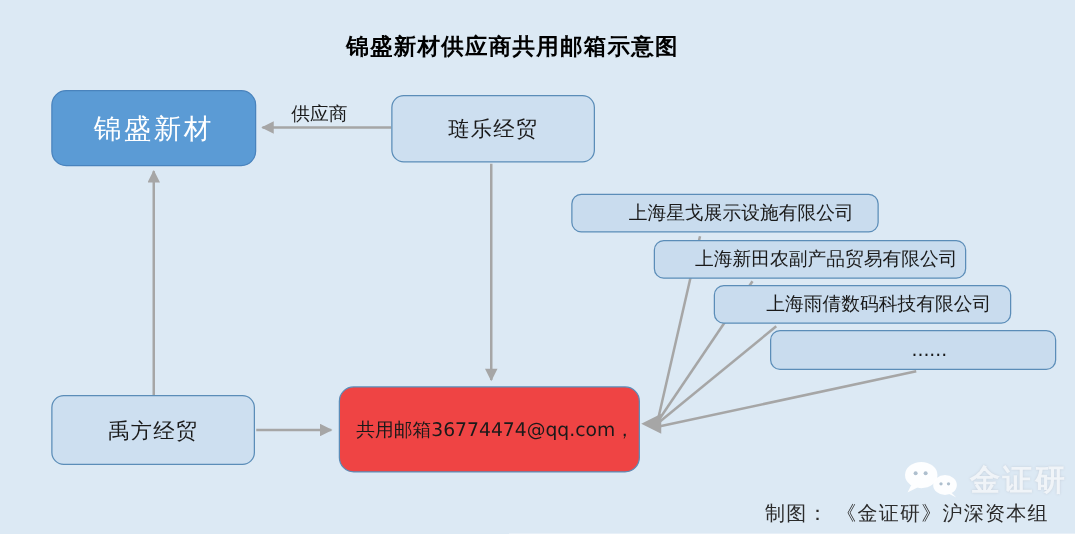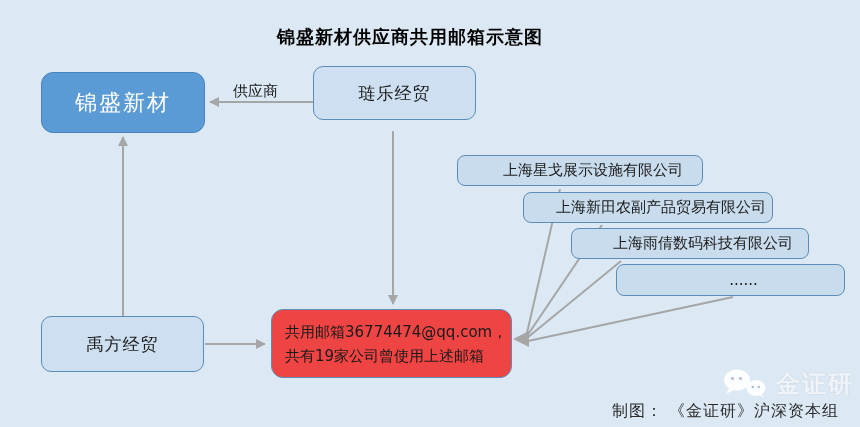--- a/index.html
+++ b/index.html
@@ -28,21 +28,21 @@
     font-size:15px;
     padding-left:26px;
   }
   .node-email{
     background:#ef4444;border:1px solid #5b8db8;border-radius:12px;
     font-size:15px;line-height:24px;
     flex-direction:column;align-items:flex-start;justify-content:center;
     padding-left:13px;
   }
   .jinsheng{left:41px;top:72px;width:164px;height:61px;}
-  .lianle{left:313px;top:66px;width:163px;height:54px;}
+  .lianle{left:313px;top:76px;width:163px;height:54px;}
   .yufang{left:41px;top:316px;width:163px;height:56px;}
   .company-1{left:457px;top:155px;width:246px;height:31px;}
   .company-2{left:523px;top:192px;width:250px;height:31px;}
   .company-3{left:571px;top:228px;width:238px;height:31px;}
   .company-4{left:616px;top:264px;width:229px;height:32px;}
   .email{left:271px;top:309px;width:241px;height:69px;}
   .edge-label{position:absolute;font-size:15px;color:#1a1a1a;}
   .label-supplier{left:233px;top:82px;}
   .label-plastic{left:12px;top:204px;}
   .arrows{position:absolute;left:0;top:0;pointer-events:none;}
@@ -90,21 +90,20 @@
   <div class="node node-light lianle">琏乐经贸</div>
   <div class="node node-light yufang">禹方经贸</div>
 
   <div class="node node-company company-1">上海星戈展示设施有限公司</div>
   <div class="node node-company company-2">上海新田农副产品贸易有限公司</div>
   <div class="node node-company company-3">上海雨倩数码科技有限公司</div>
   <div class="node node-company company-4">......</div>
 
   <div class="node node-email email">
     <span>共用邮箱36774474@qq.com，</span>
-    <span>共有19家公司曾使用上述邮箱</span>
   </div>
 
   <div class="edge-label label-supplier">供应商</div>
 
   <div class="watermark">
     <svg width="52" height="32" viewBox="0 0 52 32">
       <ellipse cx="17" cy="12" rx="13" ry="10.5" fill="#ffffff" opacity="0.92"></ellipse>
       <path d="M9,20 L6,26 L14,22 z" fill="#ffffff" opacity="0.92"></path>
       <circle cx="12.5" cy="10.5" r="1.6" fill="#aebfce"></circle>
       <circle cx="20.5" cy="10.5" r="1.6" fill="#aebfce"></circle>

